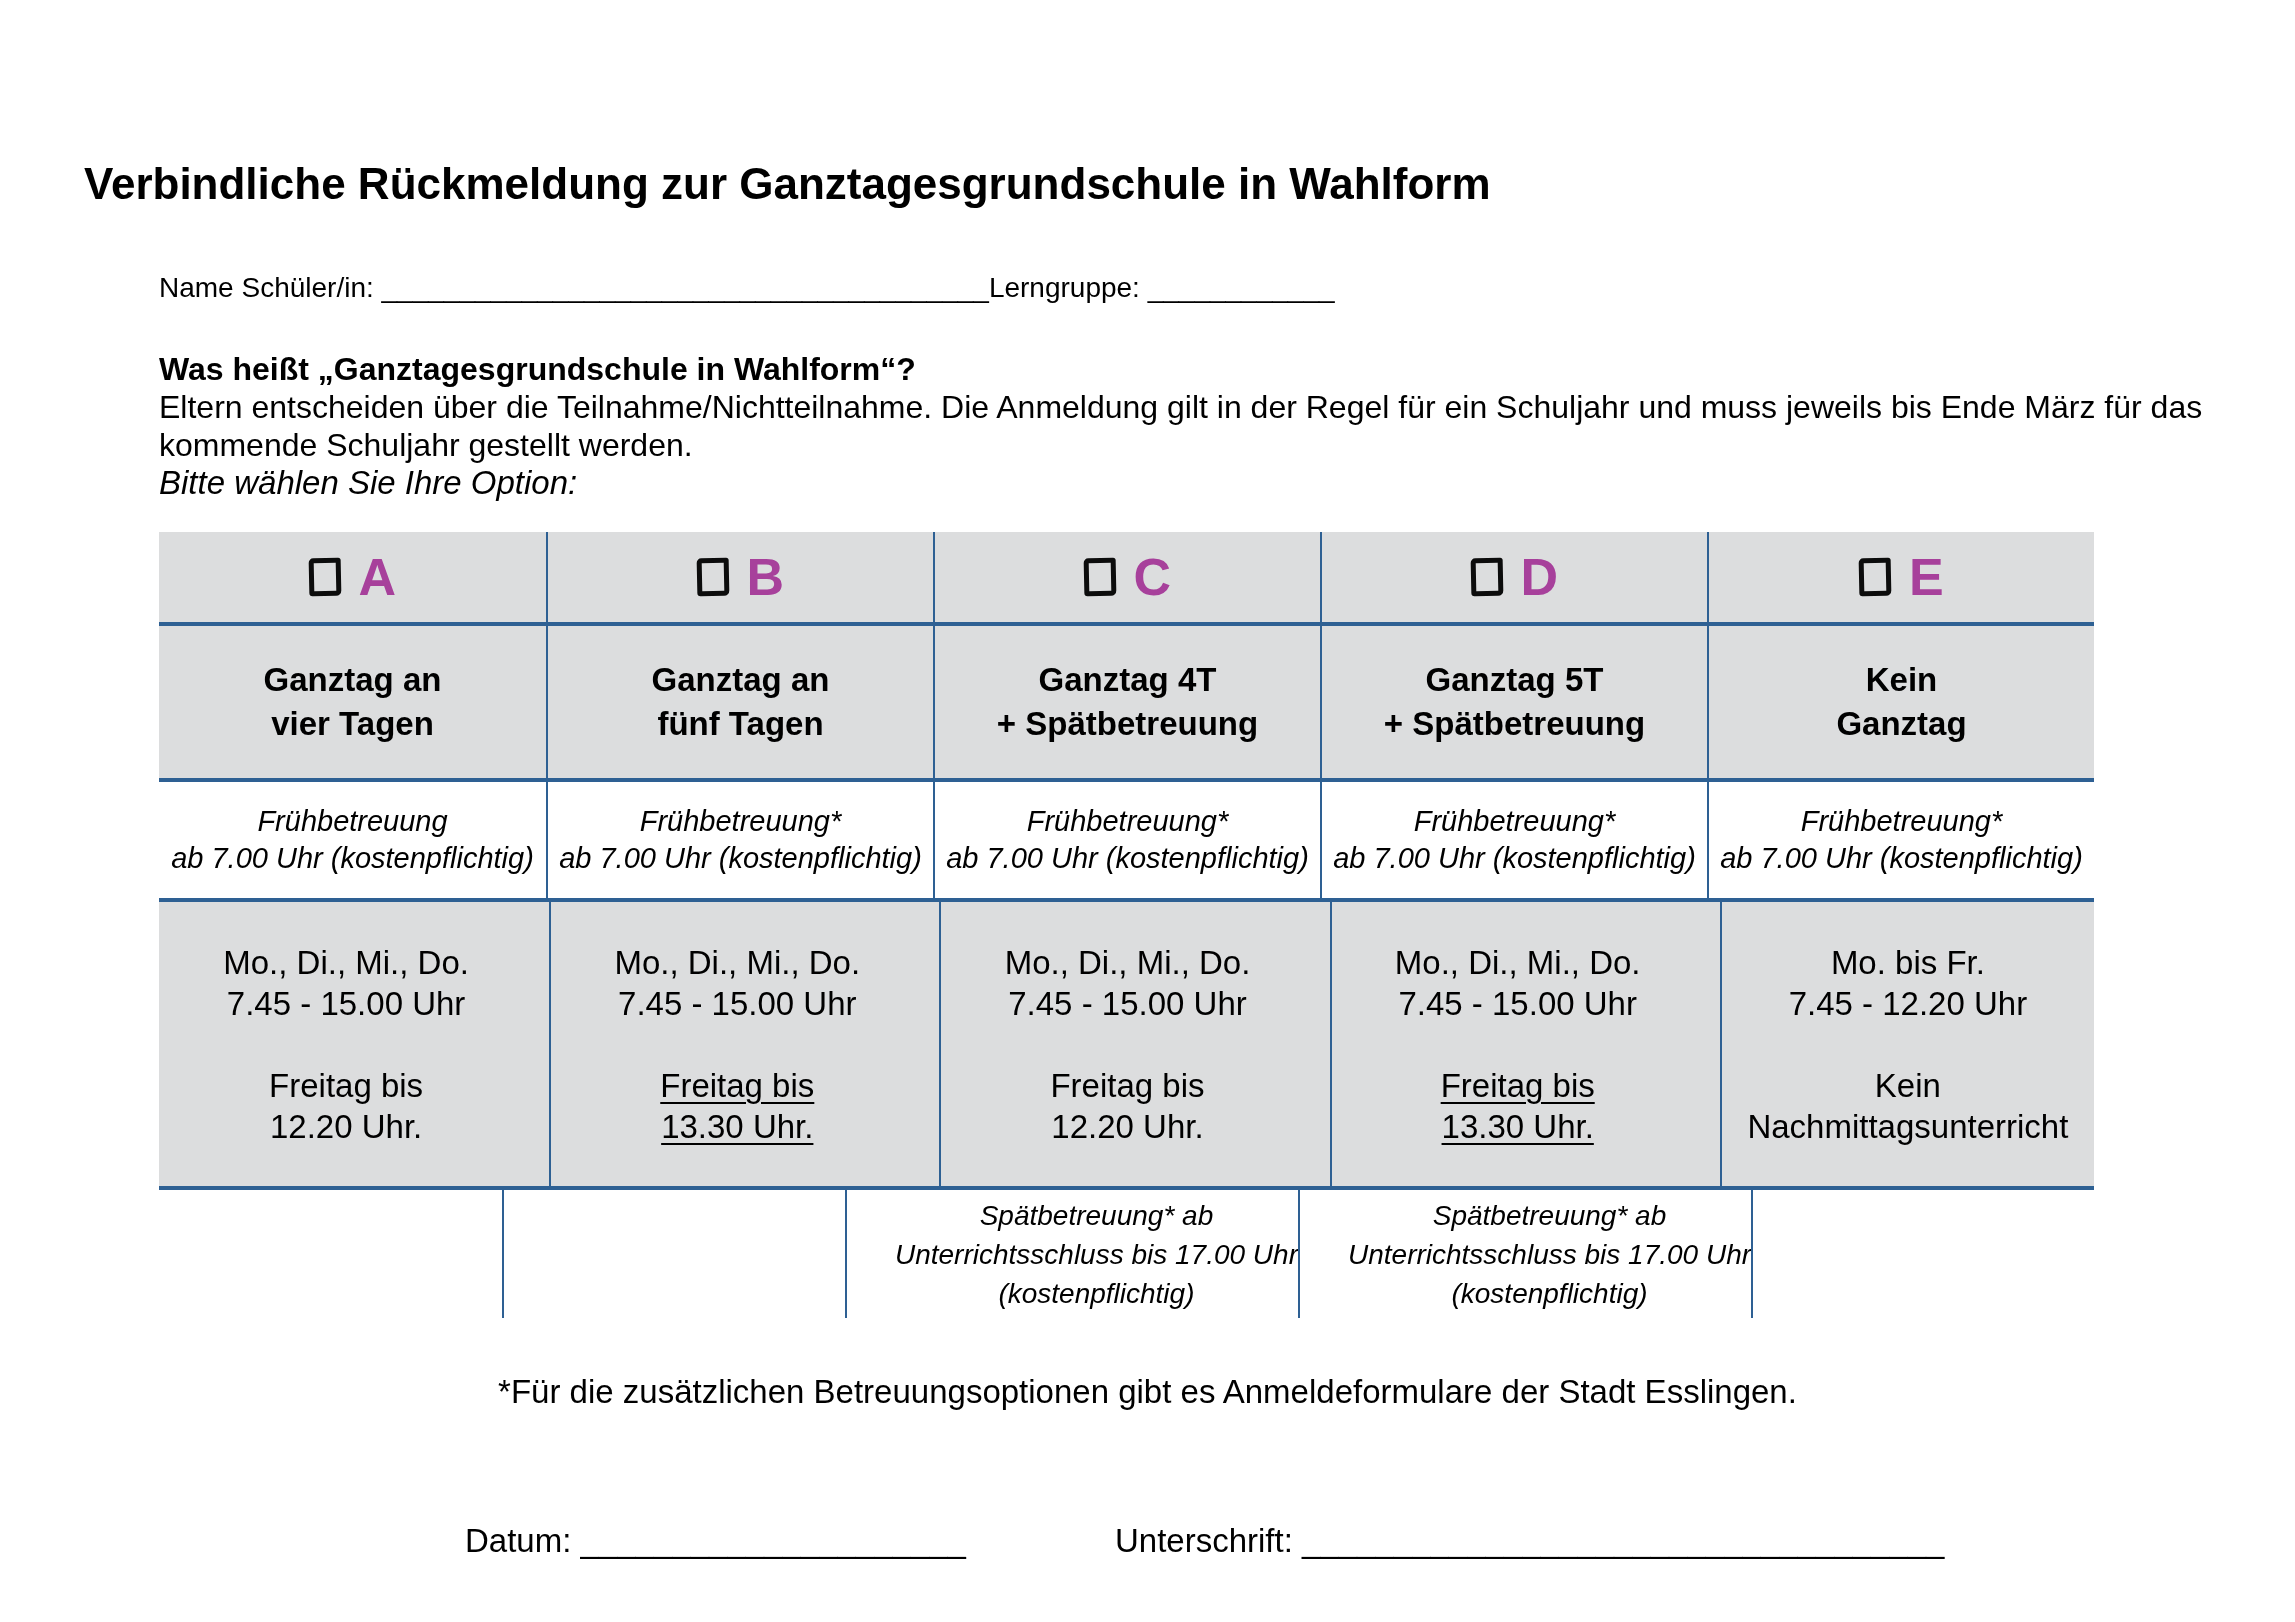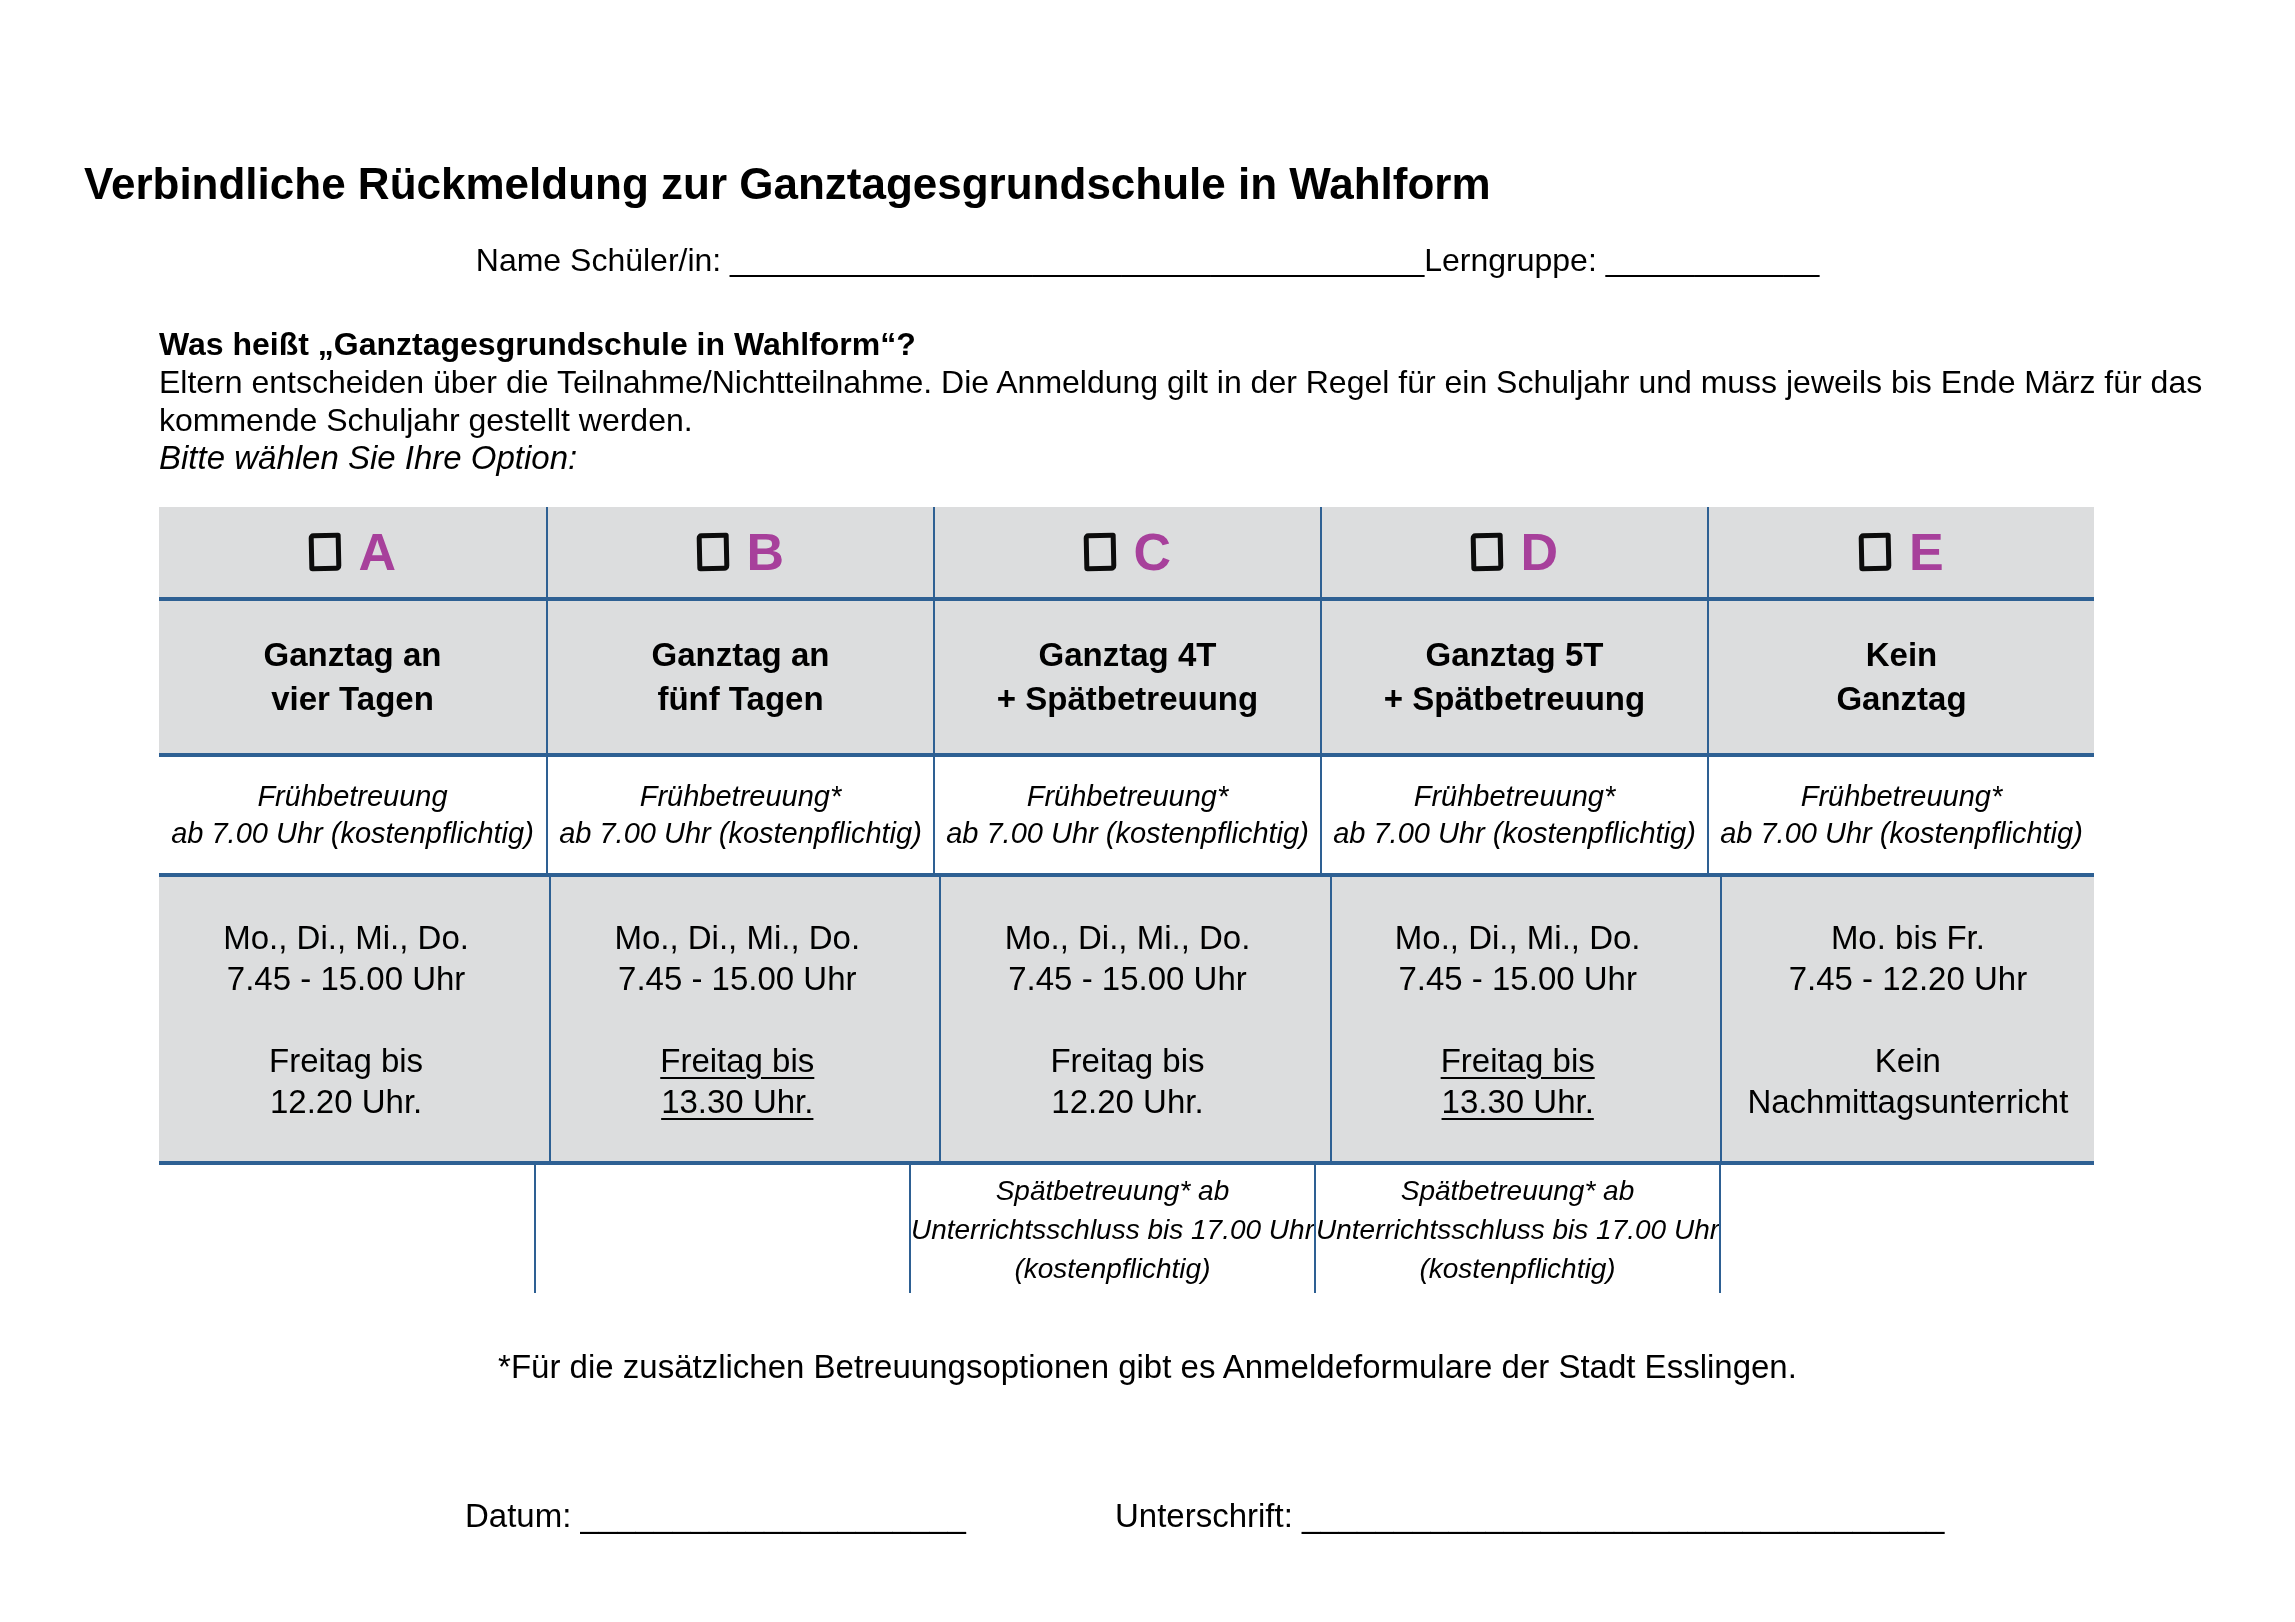--- a/index.html
+++ b/index.html
@@ -2,21 +2,21 @@
 <html lang="de" style="font-size:10.5px"><head>
 <meta charset="utf-8">
 <style>
   html,body{margin:0;padding:0;}
   body{
     width:2295px;height:1622px;background:#ffffff;color:#000;
     font-family:"Liberation Sans","DejaVu Sans",sans-serif;
     overflow:hidden;position:relative;
   }
   .doc-title{margin:159px 84px 0;font-size:44px;font-weight:bold;}
-  .fill-row{display:flex;justify-content:center;align-items:baseline;margin:33px 159px 0;font-size:32px;}
+  .fill-row{display:flex;justify-content:flex-start;align-items:baseline;margin:63px 159px 0;font-size:28px;}
   .fill-group{white-space:nowrap;}
   .fill-line{letter-spacing:0;}
   .intro{margin:46px 159px 0;font-size:32px;line-height:38px;}
   .q-heading{font-weight:bold;}
   .q-line{white-space:nowrap;}
   .choose-prompt{margin:0 159px;text-align:left;font-style:italic;font-size:33px;line-height:38px;}
 
   .tbl{margin:30px 0 0 159px;width:1935px;}
   .row{display:grid;grid-template-columns:repeat(5,1fr);box-sizing:border-box;}
   .row.bordered{border-bottom:4.6px solid #2e6093;}
@@ -31,21 +31,21 @@
 
   .head-inner{display:flex;flex-direction:row;align-items:center;}
   .cbx{display:inline-block;width:22px;height:27.5px;border:5.9px solid #0c0c0c;border-radius:4.6px 2.6px 5.2px 3.3px;transform:rotate(-1.2deg);}
   .letter{font-size:52px;font-weight:bold;color:#a7409b;margin-left:17.7px;line-height:52px;}
 
   .r-title .cell{font-weight:bold;font-size:33px;line-height:44px;}
   .r-early .cell{font-style:italic;font-size:29px;line-height:37px;white-space:nowrap;}
   .r-times .cell{font-size:33px;line-height:41px;}
   .sched-friday{margin-top:41px;}
   .sched-friday.underlined{text-decoration:underline;text-decoration-thickness:2px;text-underline-offset:5.2px;}
-  .r-late .cell{font-style:italic;font-size:28px;line-height:39px;white-space:nowrap;}
+  .r-late .cell{font-style:italic;font-size:28px;line-height:39px;white-space:nowrap;padding-left:48px;}
 
   .footnote{margin-top:55px;text-align:center;font-size:33px;}
   .sig-row{margin:111px 0 0 465px;display:flex;align-items:baseline;font-size:33px;}
   .sig-unterschrift{margin-left:149px;}
 </style>
 </head>
 <body>
 
 <div class="doc-title">Verbindliche Rückmeldung zur Ganztagesgrundschule in Wahlform</div>
 

